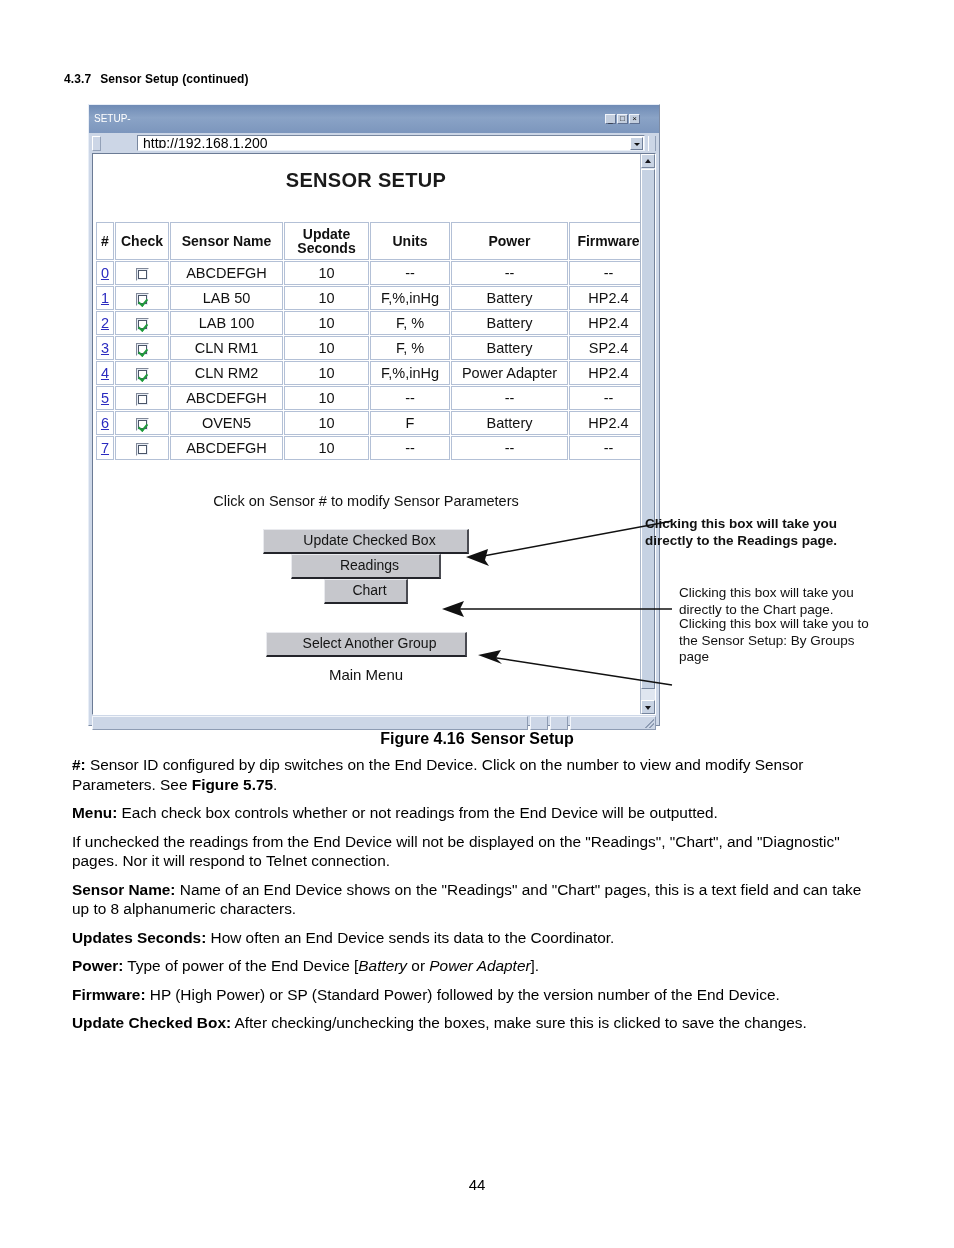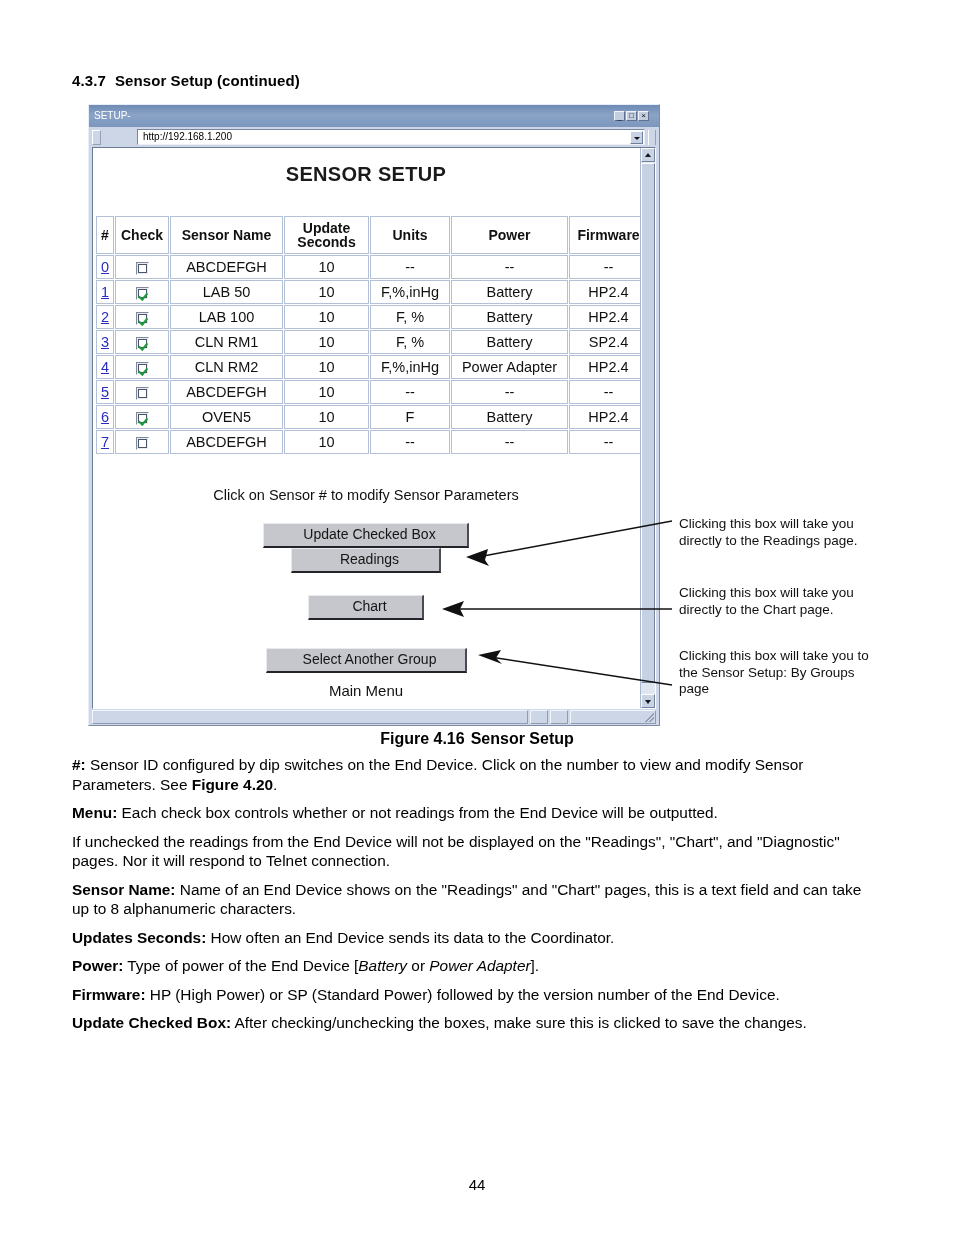--- a/index.html
+++ b/index.html
@@ -12,23 +12,23 @@
     background: #ffffff;
     font-family: "Liberation Sans", sans-serif;
     color: #000000;
     position: relative;
     overflow: hidden;
   }
 
   
   .section-heading {
     position: absolute;
-    left: 72px;
+    left: 64px;
     top: 72px;
-    font-size: 15px;
+    font-size: 12px;
     font-weight: bold;
     letter-spacing: 0.1px;
     white-space: nowrap;
   }
   .section-heading .num { margin-right: 9px; }
 
   
   .browser-window {
     position: absolute;
     left: 88px;
@@ -36,25 +36,25 @@
     width: 572px;
     height: 622px;
     background: #ced8e8;
     border-top: 1px solid #e8eef7;
     border-left: 1px solid #e8eef7;
     border-right: 1px solid #7d8ba3;
     border-bottom: 1px solid #7d8ba3;
     box-sizing: border-box;
   }
   .title-bar {
-    height: 22px;
+    height: 28px;
     background: linear-gradient(to bottom, #6f8bb5 0%, #8aa3c6 45%, #7c96bd 100%);
     display: flex;
     align-items: center;
-    padding: 0 10px 0 5px;
+    padding: 0 19px 0 5px;
     box-sizing: border-box;
     gap: 28px;
   }
   .title-bar-text {
     color: #ffffff;
     font-size: 10px;
     line-height: 10px;
     font-family: "Liberation Sans", sans-serif;
     flex: 1;
     white-space: nowrap;
@@ -109,21 +109,21 @@
     border-top: 1px solid #78879f;
     border-left: 1px solid #78879f;
     border-right: 1px solid #e9eff7;
     border-bottom: 1px solid #e9eff7;
     display: flex;
     align-items: center;
     box-sizing: border-box;
   }
   .addr-value {
     flex: 1;
-    font-size: 10px;
+    font-size: 14px;
     line-height: 10px;
     padding-left: 5px;
     color: #000;
     white-space: nowrap;
     overflow: hidden;
   }
   .addr-drop {
     width: 13px; height: 13px;
     margin-right: 1px;
     background: #c7d2e2;
@@ -315,21 +315,21 @@
     font-size: 14px;
     color: #151515;
     text-align: center;
     box-sizing: border-box;
     font-family: "Liberation Sans", sans-serif;
     padding: 3px 0 4px 8px;
     line-height: 15px;
   }
   .btn-update { width: 206px; margin-top: 20px; }
   .btn-readings { width: 150px; }
-  .btn-chart { width: 116px; margin-top: 22px; }
+  .btn-chart { width: 84px; }
   .btn-group { width: 201px; margin-top: 28px; }
   .main-menu-line {
     text-align: center;
     font-size: 15px;
     margin-top: 9px;
     color: #111;
   }
 
   
   .status-bar {
@@ -359,23 +359,23 @@
       linear-gradient(135deg, transparent 70%, #8e9cb3 70%, #8e9cb3 83%, transparent 83%);
   }
 
   
   .callout {
     position: absolute;
     font-size: 13.5px;
     line-height: 16.5px;
     color: #111;
   }
-  .callout-1 { left: 679px; top: 516px; width: 200px; }
+  .callout-1 { left: 645px; top: 516px; width: 200px; font-weight: bold; }
   .callout-2 { left: 679px; top: 585px; width: 200px; }
-  .callout-3 { left: 679px; top: 648px; width: 200px; }
+  .callout-3 { left: 679px; top: 616px; width: 200px; }
 
   .leader-svg {
     position: absolute;
     left: 0; top: 0;
     width: 954px; height: 1248px;
     pointer-events: none;
   }
 
   
   .figure-caption {
@@ -588,21 +588,21 @@
 
 <div class="callout callout-1">Clicking this box will take you directly to the Readings page.</div>
 <div class="callout callout-2">Clicking this box will take you directly to the Chart page.</div>
 <div class="callout callout-3">Clicking this box will take you to the Sensor Setup: By Groups page</div>
 
 <div class="figure-caption">
   <span>Figure 4.16</span><span class="gap"></span><span>Sensor Setup</span>
 </div>
 
 <div class="body-text">
-  <p><b>#:</b><span> Sensor ID configured by dip switches on the End Device. Click on the number to view and modify Sensor Parameters. See </span><b>Figure 4.20</b><span>.</span></p>
+  <p><b>#:</b><span> Sensor ID configured by dip switches on the End Device. Click on the number to view and modify Sensor Parameters. See </span><b>Figure 5.75</b><span>.</span></p>
 
   <p><b>Menu:</b><span> Each check box controls whether or not readings from the End Device will be outputted.</span></p>
 
   <p>If unchecked the readings from the End Device will not be displayed on the "Readings", "Chart", and "Diagnostic" pages. Nor it will respond to Telnet connection.</p>
 
   <p><b>Sensor Name:</b><span> Name of an End Device shows on the "Readings" and "Chart" pages, this is a text field and can take up to 8 alphanumeric characters.</span></p>
 
   <p><b>Updates Seconds:</b><span> How often an End Device sends its data to the Coordinator.</span></p>
 
 

